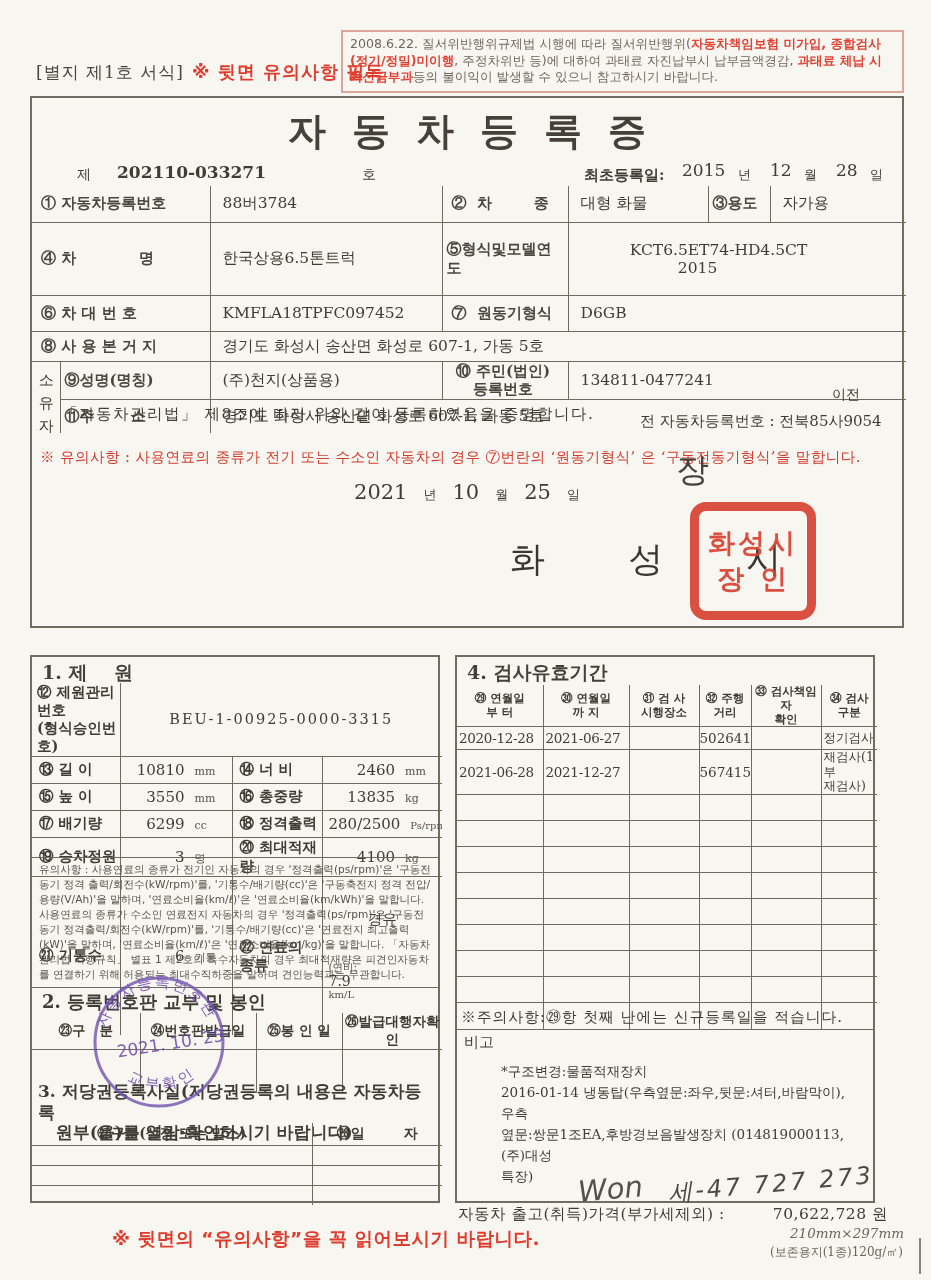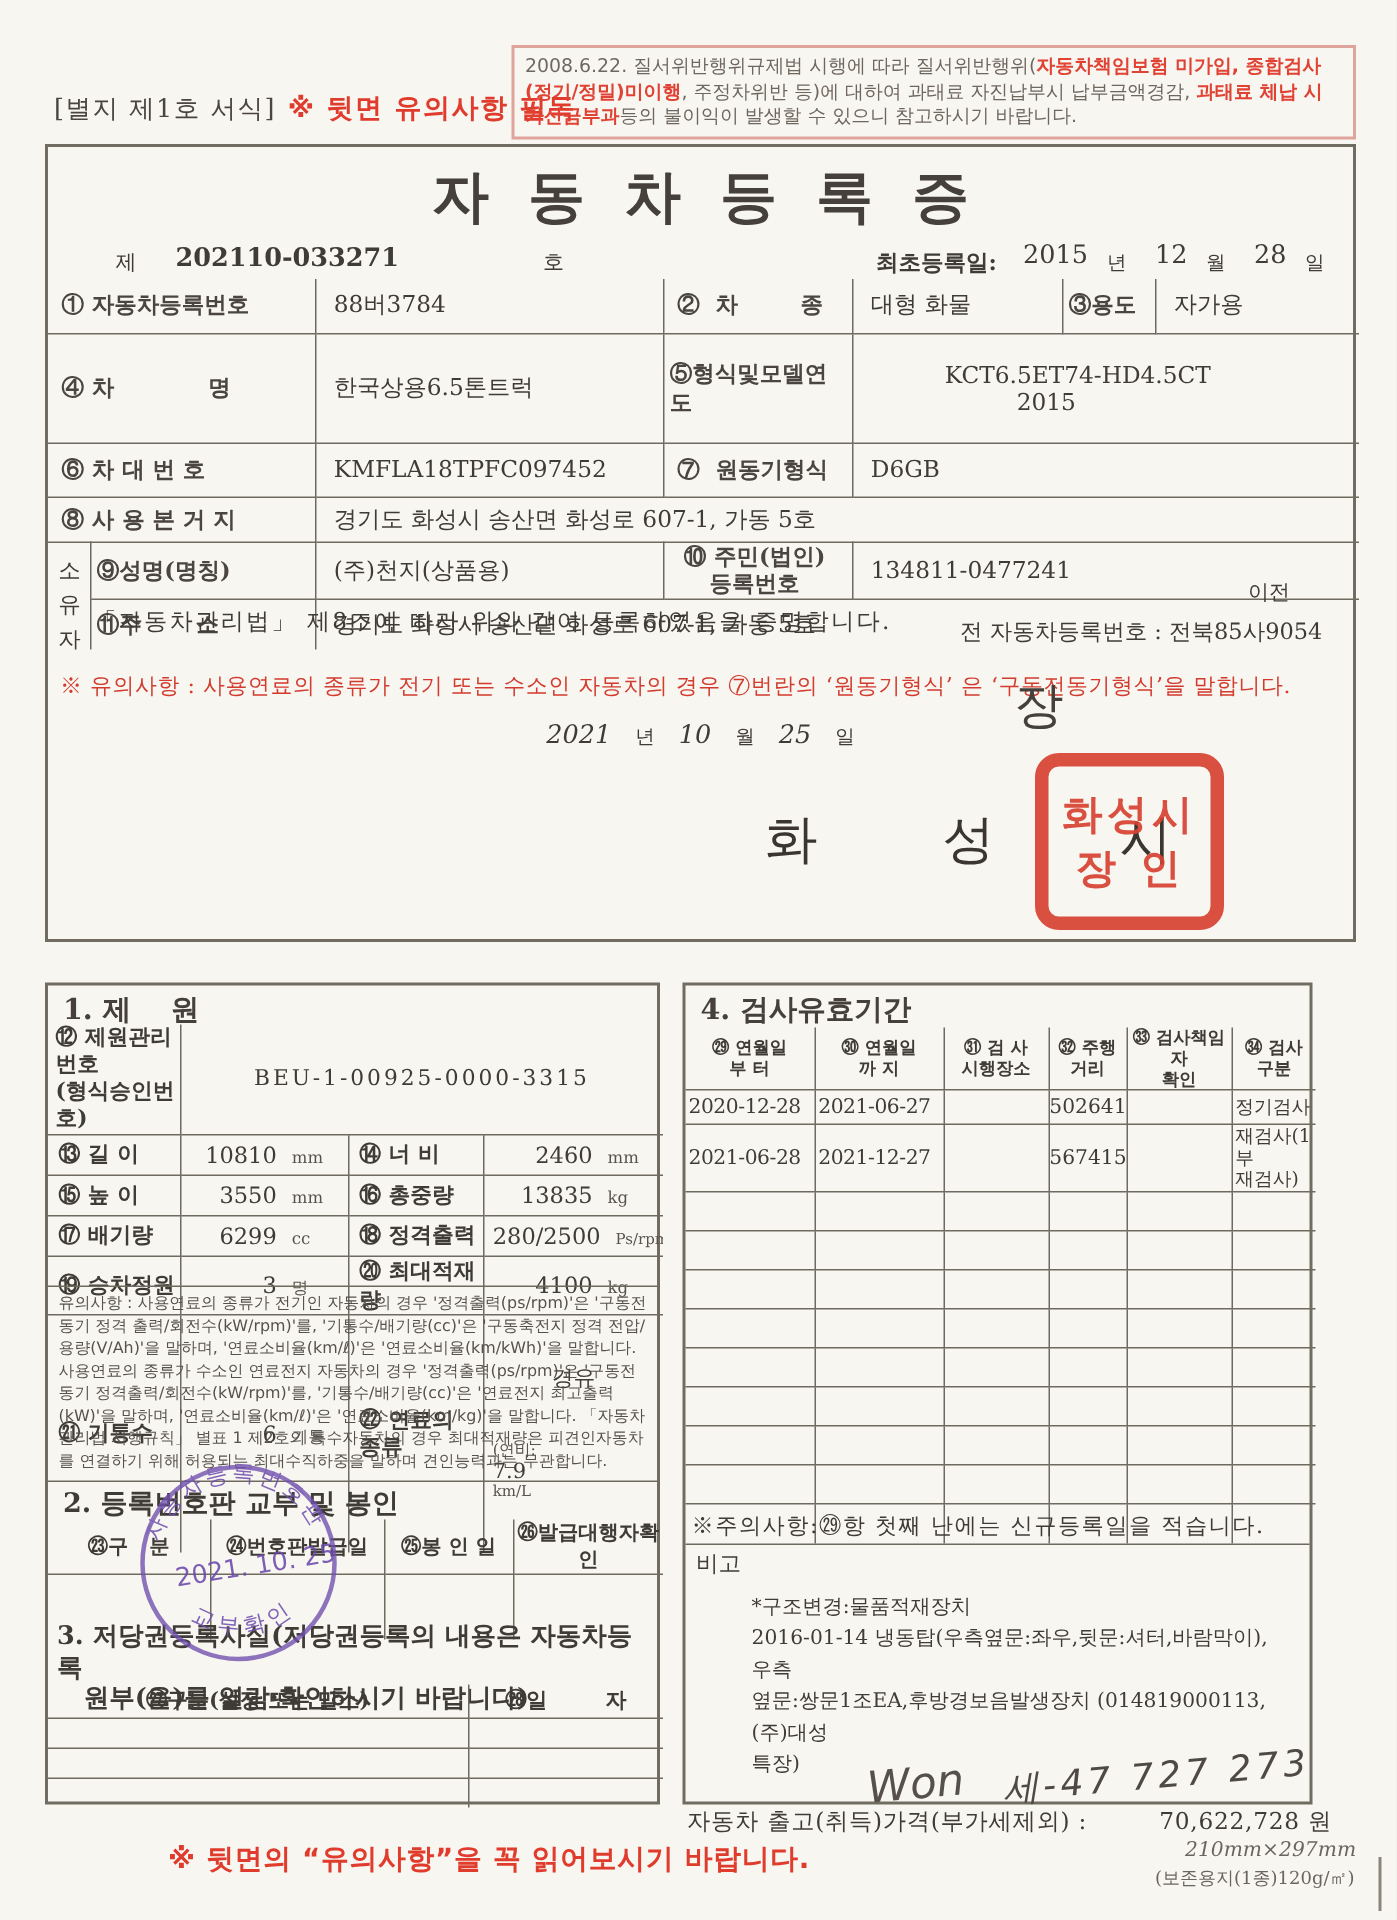--- a/index.html
+++ b/index.html
@@ -21,21 +21,21 @@
   .cert-table { position:absolute; left:0; top:88px; width:100%; border-collapse:collapse; border:hidden; table-layout:fixed; }
   .cert-table td { border:1px solid #6f6a60; font-size:15px; padding:0 4px; white-space:pre-wrap; overflow:hidden; }
   .cert-table td.lab { padding-left:9px; font-weight:600; color:#4a463f; }
   .cert-table td.val { padding-left:12px; font-size:15.5px;margin-left:36px; }
   .owner-vert { writing-mode:vertical-rl; text-orientation:upright; text-align:center; letter-spacing:7px; font-size:15px; padding:2px 0 !important; }
   .legal-line { position:absolute; left:30px; top:306px; font-size:15.5px; letter-spacing:1.5px; }
   .transfer { position:absolute; left:800px; top:288px; font-size:14px; }
   .prev-reg { position:absolute; left:608px; top:314px; font-size:15px; }
   .fuel-notice { position:absolute; left:8px; top:350px; font-size:14.6px; color:#d23b2e; letter-spacing:0.4px; }
   .date-row { position:absolute; left:50%; transform:translateX(-50%); top:382px; display:flex; align-items:baseline; gap:16px; }
-  .date-row .num { font-size:17px;font-style:italic; } .date-row .unit { font-size:13px; }
+  .date-row .num { font-size:21px; } .date-row .unit { font-size:13px; }
   .issuer { position:absolute; left:478px; top:438px; font-size:35px; letter-spacing:36px; color:#3a362f; }
   .seal { position:absolute; left:658px; top:404px; width:126px; height:118px; border:9px solid #d84232; border-radius:16px;
     display:flex; flex-direction:column; align-items:center; justify-content:center; color:#d84232; font-weight:bold; opacity:.92; }
   .seal .r1 { font-size:27px; letter-spacing:3px; } .seal .r2 { font-size:27px; letter-spacing:16px; padding-left:14px; }
   .seal-overlap { position:absolute; left:676px; top:448px; font-size:33px; color:#45413a; z-index:4; }
 
   
   .box-left  { position:absolute; left:30px;  top:655px; width:410px; height:548px; border:2px solid #716c62; }
   .box-right { position:absolute; left:455px; top:655px; width:420px; height:548px; border:2px solid #716c62; }
   .sec-title { padding:3px 0 0 10px; font-size:19px; font-weight:bold; color:#45413a; white-space:pre-wrap; }

